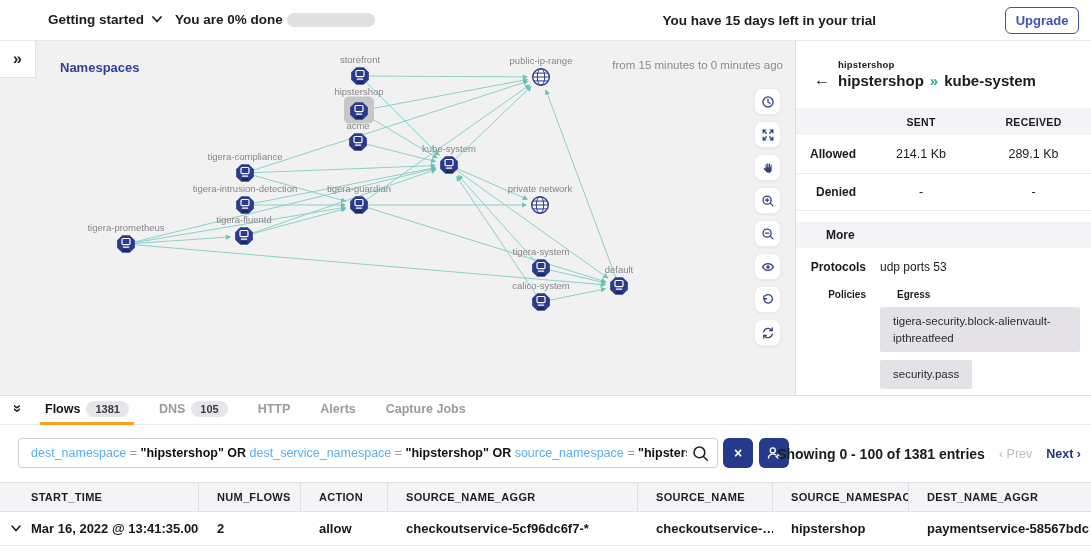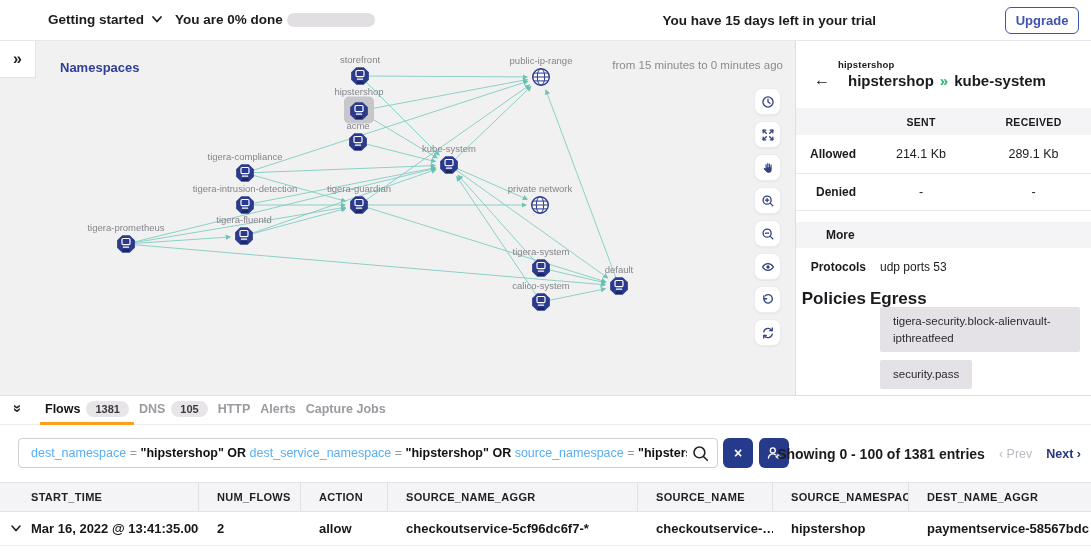--- a/index.html
+++ b/index.html
@@ -26,41 +26,41 @@
   .graph-svg text{font-family:"Liberation Sans","DejaVu Sans",sans-serif}
   .gtoolbar{position:absolute;left:754px;top:47px;display:flex;flex-direction:column;gap:6px}
   .tool-btn{width:27px;height:27px;background:#fff;border:1px solid #ececee;border-radius:8px;display:flex;align-items:center;justify-content:center;
     cursor:pointer;box-shadow:0 1px 2px rgba(0,0,0,.05)}
   .tool-btn svg{stroke:#33417f;fill:none;stroke-width:1.5;stroke-linecap:round;stroke-linejoin:round}
 
   
   .details{position:absolute;left:796px;top:41px;width:295px;height:354px;background:#fff;overflow:hidden}
   .d-crumb{position:absolute;left:42px;top:18px;font-size:9.5px;font-weight:700;letter-spacing:.2px}
   .d-back{position:absolute;left:18px;top:30px;font-size:16px;color:#222;cursor:pointer}
-  .d-title{position:absolute;left:52px;top:31px;font-size:15px;font-weight:700;white-space:nowrap}
+  .d-title{position:absolute;left:42px;top:31px;font-size:15px;font-weight:700;white-space:nowrap}
   .d-sep{color:#2bb573;margin:0 6px;font-weight:700}
   .d-grid{display:grid;grid-template-columns:70px 110px 115px;align-items:center}
   .d-header{position:absolute;left:0;top:67px;width:295px;height:27px;background:#f4f3f5;font-size:10.5px;font-weight:700;letter-spacing:.3px}
   .d-header div{text-align:center}
   .d-row1{position:absolute;left:0;top:94px;width:295px;height:39px;border-bottom:1px solid #e9e9ec;font-size:12.5px}
   .d-row2{position:absolute;left:0;top:133px;width:295px;height:37px;border-bottom:1px solid #e9e9ec;font-size:12.5px}
   .d-label{text-align:right;padding-right:10px;font-weight:700;font-size:12px}
   .d-val{text-align:center}
   .d-more{position:absolute;left:0;top:181px;width:295px;height:26px;background:#f4f3f5;display:flex;align-items:center;font-size:12px;font-weight:700;padding-left:30px}
   .d-proto{position:absolute;left:0;top:219px;width:295px;font-size:12px;display:grid;grid-template-columns:70px auto;column-gap:14px}
-  .d-pol{position:absolute;left:0;top:248px;width:294px;font-size:17px;display:grid;grid-template-columns:70px auto;column-gap:4px}
+  .d-pol{position:absolute;left:0;top:248px;width:294px;font-size:10px;display:grid;grid-template-columns:70px auto;column-gap:31px}
   .d-key{text-align:right;font-weight:700}
   .pills{position:absolute;left:84px;top:266px;width:200px;display:flex;flex-direction:column;gap:8px;align-items:flex-start}
   .pill{background:#e4e2e6;border-radius:2px;padding:6px 13px;font-size:11.5px;line-height:1.45;color:#2a2a2e;cursor:pointer}
 
   
   .bottom{position:absolute;left:0;top:395px;width:1091px;height:156px;background:#fff;border-top:1px solid #dfdfe2}
   .tabbar{position:absolute;left:0;top:0;width:1091px;height:29px;border-bottom:1px solid #ececee}
   .tab-collapse{position:absolute;left:14px;top:5px;font-size:15px;font-weight:700;color:#222;transform:rotate(90deg);cursor:pointer;line-height:1}
-  .tabs{position:absolute;left:40px;top:0;height:29px;display:flex;align-items:center;gap:0}
+  .tabs{position:absolute;left:40px;top:0;height:29px;display:flex;align-items:center;gap:20px}
   .tab{display:flex;align-items:center;gap:6px;height:29px;padding:0 5px;font-size:12.5px;font-weight:700;color:#9a9aa0;cursor:pointer;border-bottom:3px solid transparent}
   .tab.active{color:#141418;border-bottom-color:#ff9e1c}
   .badge{background:#e8e5e9;color:#3a3a40;border-radius:9px;padding:2px 9px;font-size:11px;font-weight:700}
 
   .filter-row{position:absolute;left:0;top:29px;width:1091px;height:57px}
   .query-box{position:absolute;left:18px;top:13px;width:700px;height:30px;background:#fff;border:1px solid #cfcfd4;border-radius:4px;cursor:text}
   .query-text{position:absolute;left:12px;top:7px;width:656px;height:17px;overflow:hidden;white-space:nowrap;font-size:12.5px}
   .q-field{color:#58aef5;font-weight:500}
   .q-op{color:#98989e}
   .q-value{color:#111;font-weight:700}

